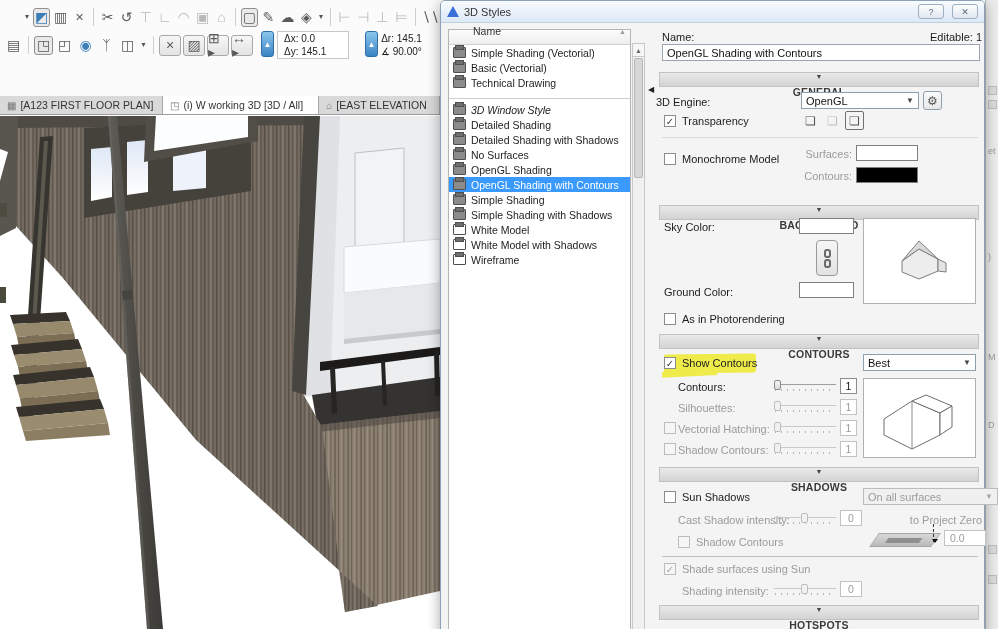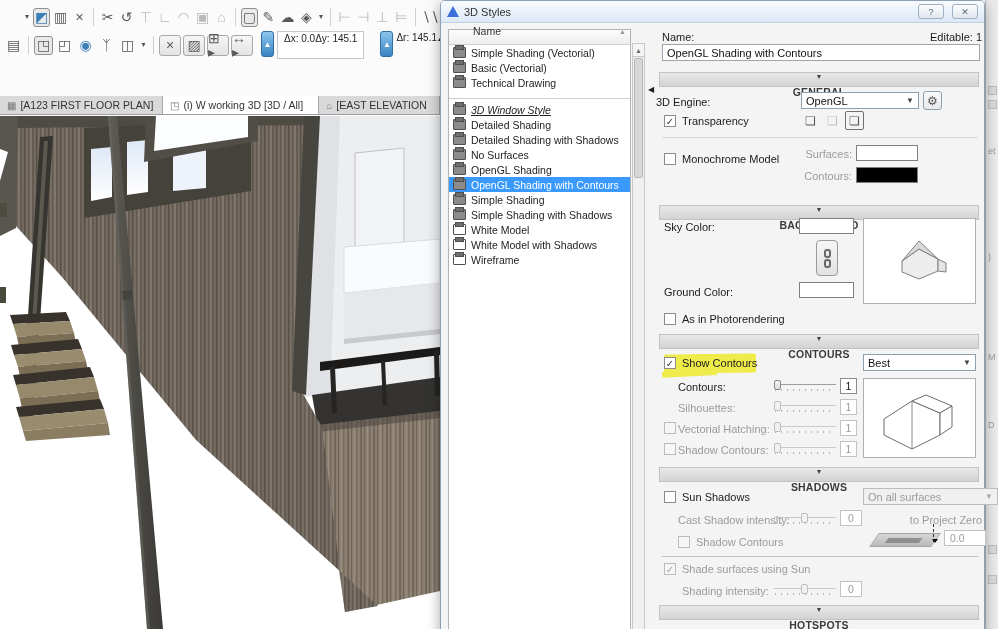--- a/index.html
+++ b/index.html
@@ -17,21 +17,21 @@
   .ticon.sel { border-color:#8f8f8f; background:#e9e9e9; }
   .ticon.blue { color:#3c7fb8; }
   .ticon.gray { color:#b9b9b9; }
   .ticon.boxed { border-color:#a8a8a8; background:linear-gradient(#f6f6f6,#e3e3e3); width:22px; height:21px; }
   .ticon.caret { width:9px; font-size:8px; color:#555; }
   .tsep { width:1px; height:18px; background:#cfcfcf; margin:0 3px; }
   .tracker { display:flex; align-items:flex-start; gap:3px; margin-left:6px; }
   .tbadge { width:13px; height:26px; border-radius:3px; border:1px solid #2f6ea6;
     background:linear-gradient(#8cc6ec,#3a84c4); color:#fff; font-size:8px;
     display:flex; align-items:center; justify-content:center; }
-  .tvals { display:flex; flex-direction:row; justify-content:center; height:28px;
+  .tvals { display:flex; flex-direction:column; justify-content:center; height:28px;
     font-size:10px; color:#222; line-height:13px; }
   .tvals.boxed { background:#fff; border:1px solid #c8c8c8; padding:0 6px; min-width:72px; }
   .tvals span { white-space:nowrap; }
   .tvals .r { text-align:right; }
 
   
   #tabbar { position:absolute; left:0; top:96px; width:440px; height:19px; background:#c6c6c6;
     display:flex; align-items:stretch; border-bottom:1px solid #9d9d9d; }
   .tab { display:flex; align-items:center; gap:4px; padding:0 7px; font-size:10.5px; color:#333;
     background:#d9d9d9; border-right:1px solid #a8a8a8; white-space:nowrap; overflow:hidden; }
@@ -65,21 +65,21 @@
 
   
   #stylelist { position:absolute; left:7px; top:28px; width:183px; height:604px;
     background:#fff; border:1px solid #b4b4b4; }
   #listheader { height:15px; background:linear-gradient(#fcfcfc,#eeeeee); border-bottom:1px solid #d0d0d0;
     display:flex; align-items:center; padding:0 4px 12px 24px; font-size:10.5px; color:#333; }
   #listheader .sort { margin-left:auto; font-size:7px; color:#9a9a9a; }
   .lrow { height:15px; display:flex; align-items:center; gap:5px; padding-left:4px;
     font-size:10.5px; color:#1d1d1d; white-space:nowrap; }
   .lrow.selected { background:#3a99fd; color:#fff; }
-  .lrow.italic .ltext { font-style:italic;text-decoration:underline; }
+  .lrow.italic .ltext { font-style:italic; }
   .lrow.sep { height:9px; border-bottom:1px solid #cfcfcf; margin-bottom:3px; }
   .licon { width:13px; height:11px; position:relative; flex:0 0 13px;
     background:#8b8b8b; border:1px solid #4f4f4f; border-radius:1px; }
   .licon::before { content:""; position:absolute; left:1px; top:-3px; width:7px; height:3px;
     background:#6e6e6e; border:1px solid #4f4f4f; }
   .lrow.light_icon .licon { background:#fff; }
   #listscroll { position:absolute; left:191px; top:42px; width:13px; height:590px;
     background:#f0f0f0; border:1px solid #c8c8c8; }
   #listscroll .up { height:13px; border-bottom:1px solid #c8c8c8; font-size:7px; color:#6a6a6a;
     display:flex; align-items:center; justify-content:center; background:#f6f6f6; }

